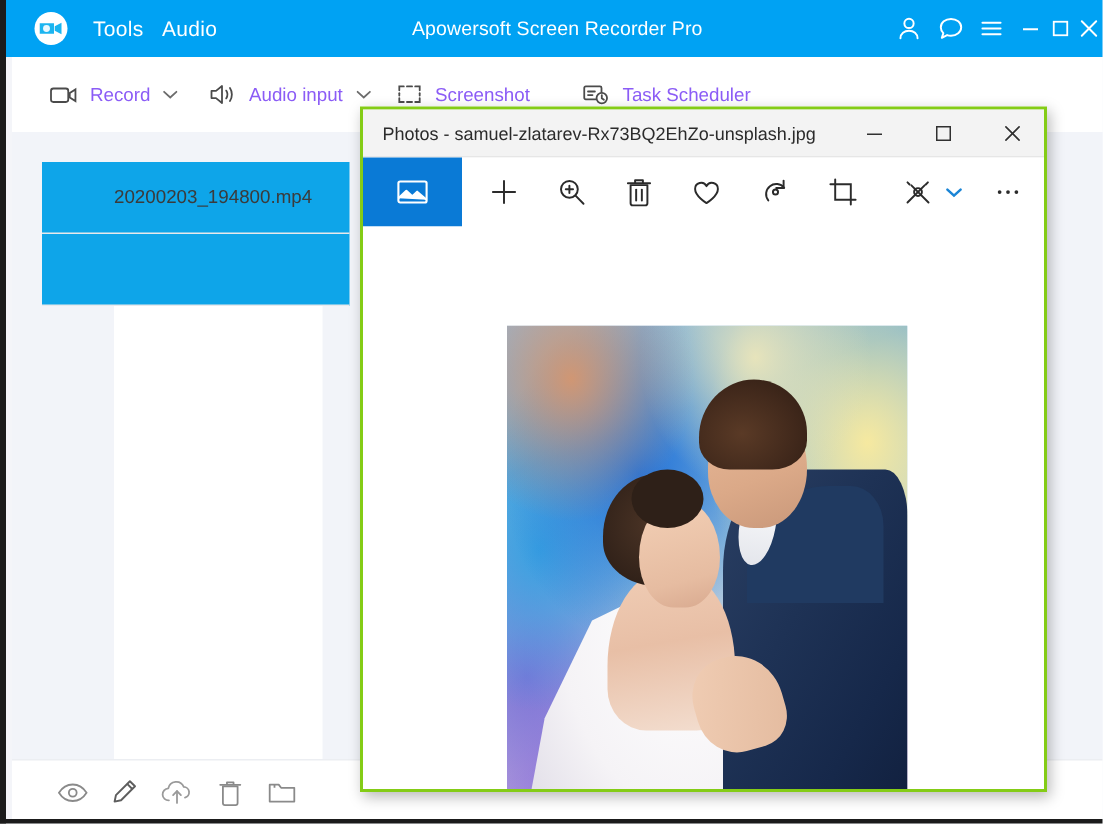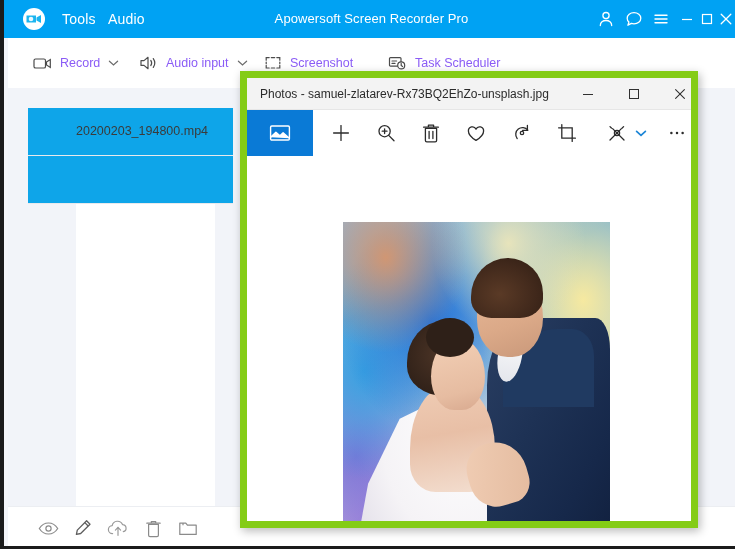--- a/index.html
+++ b/index.html
@@ -163,21 +163,21 @@
   #bb-upload  { left: 99px; }
   #bb-delete  { left: 134px; }
   #bb-folder  { left: 169px; }
 
   
   #photos-window {
     position: absolute;
     left: 236px; top: 71px;
     width: 458px; height: 457px;
     background: #ffffff;
-    border: 7px solid #84cc16;
+    border: 2px solid #84cc16;
     box-shadow: 2px 3px 9px rgba(0,0,0,.28);
     box-sizing: border-box;
     overflow: hidden;
   }
   #photos-titlebar {
     position: absolute;
     left: 0; top: 0;
     width: 456px; height: 32px;
     background: #f3f3f3;
     border-bottom: 1px solid #e6e6e6;

